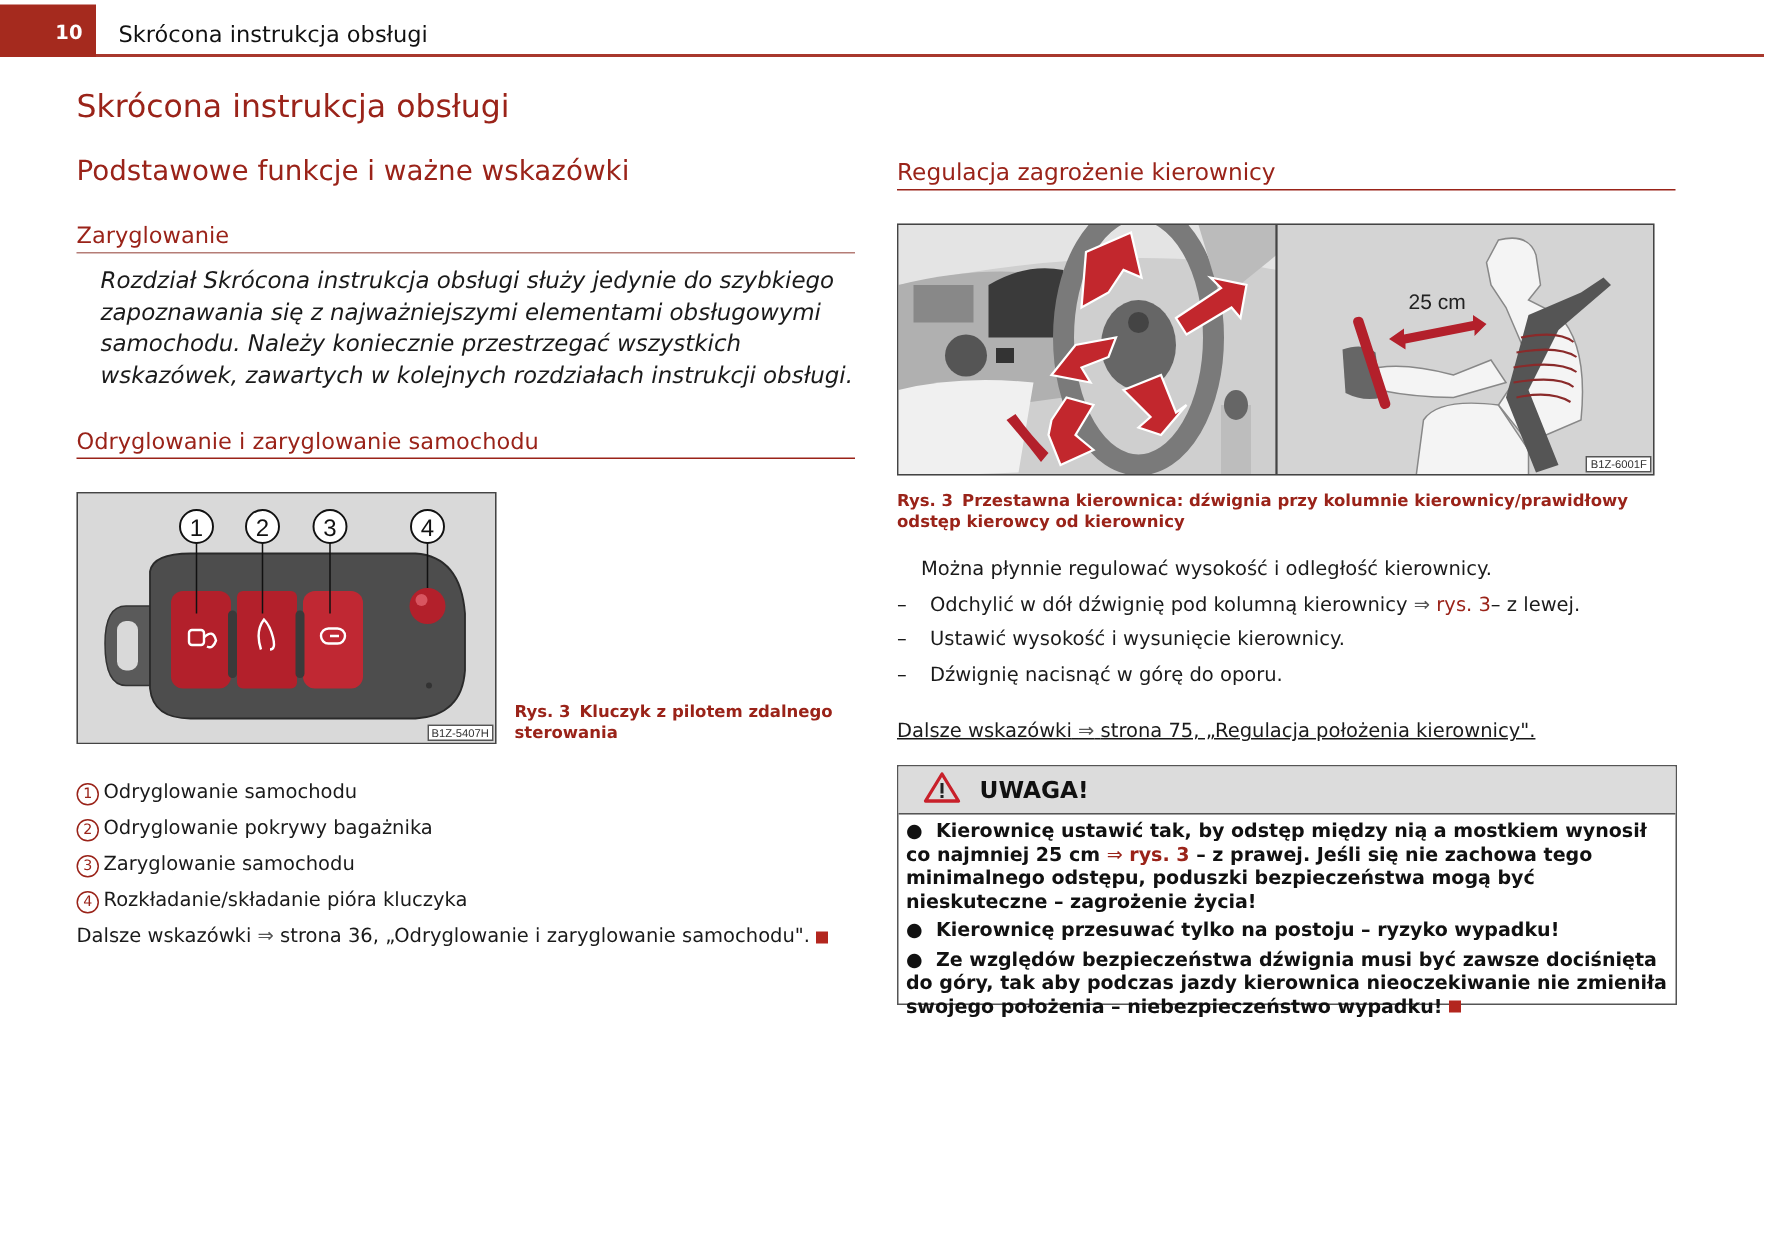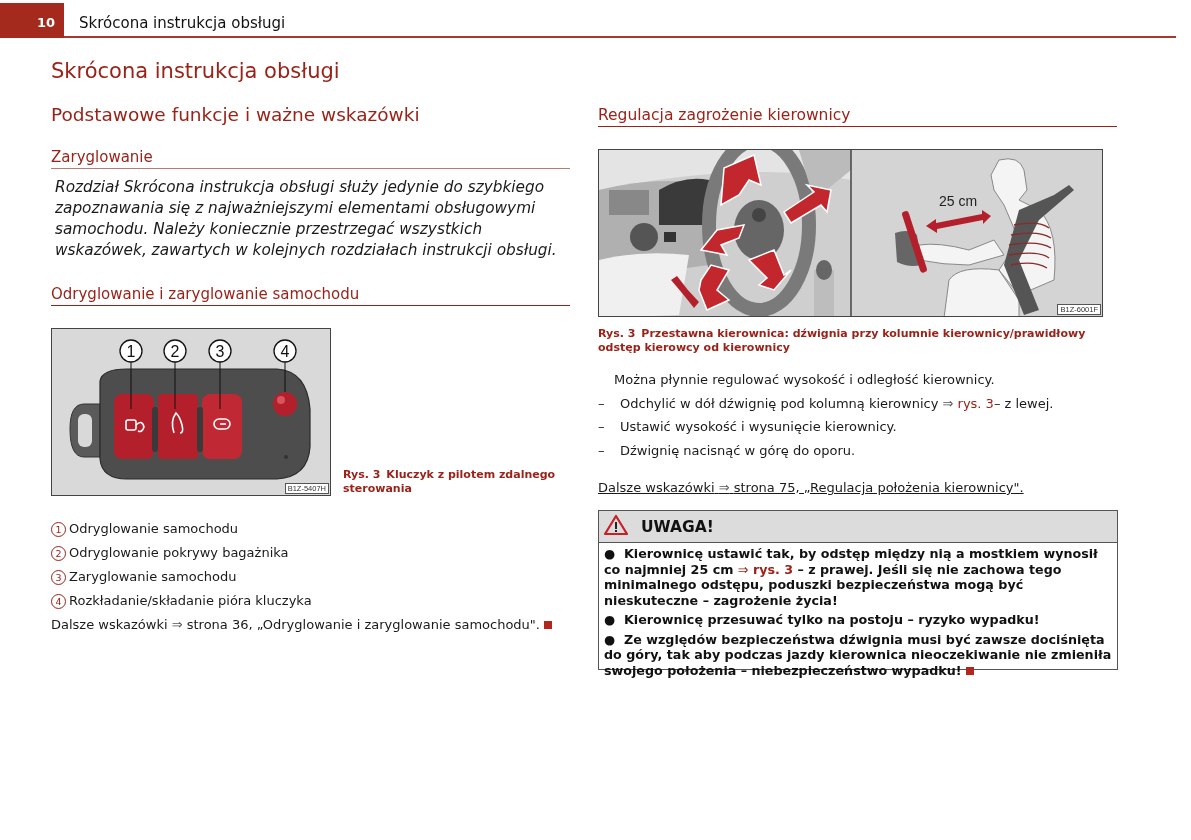--- a/index.html
+++ b/index.html
@@ -14,39 +14,39 @@
     .red { color: #9a2319; }
     .h1 { position: absolute; left: 51px; top: 59px; font-size: 21px; color: #9a2319; font-weight: normal; }
     .col { position: absolute; top: 0; }
     .col-left { left: 51px; width: 519px; }
     .col-right { left: 598px; width: 519px; }
 
     .h2 { position: absolute; font-size: 18.5px; color: #9a2319; white-space: nowrap; }
     .h3 { position: absolute; font-size: 15px; color: #9a2319; white-space: nowrap; width: 519px; border-bottom: 1.5px solid #b57d77; padding-bottom: 2px; }
     .h3.dark { border-bottom-color: #9a2319; }
 
-    .intro { position: absolute; top: 177px; left: 4px; width: 519px; font-style: italic; font-size: 15.3px; line-height: 21px; color: #1a1a1a; }
+    .intro { position: absolute; top: 177px; left: 16px; width: 519px; font-style: italic; font-size: 15.3px; line-height: 21px; color: #1a1a1a; }
 
     .figure { position: absolute; border: 1px solid #444; background: #dcdcdc; overflow: hidden; }
     .fig-code { position: absolute; right: 1px; bottom: 1px; background: #fff; border: 1px solid #555; font-size: 7.5px; padding: 0 2px; color: #333; font-family: "Liberation Sans", sans-serif; }
 
     .caption { position: absolute; font-size: 11px; color: #9a2319; line-height: 14px; font-weight: bold; }
     .caption .num { margin-right: 6px; }
 
     .body-text { position: absolute; font-size: 13px; line-height: 16px; color: #1a1a1a; white-space: nowrap; }
     .legend-item { display: flex; align-items: center; height: 24px; }
     .circ { display: inline-block; width: 15px; height: 15px; border: 1.2px solid #9a2319; border-radius: 50%; color: #9a2319; font-size: 9.5px; text-align: center; line-height: 13px; margin-right: 3px; }
     .sq { display: inline-block; width: 8px; height: 8px; background: #b3261e; margin-left: 4px; vertical-align: 0px; }
     .arrow { font-family: "DejaVu Sans", sans-serif; color: #555; }
 
     .steps .step { display: flex; height: 23.5px; align-items: center; }
     .steps .dash { width: 22px; }
 
     .warn { position: absolute; left: 598px; top: 510px; width: 520px; height: 160px; border: 1px solid #555; }
-    .warn-head { height: 32px; background: #dcdcdc; border-bottom: 1px solid #555; display: flex; align-items: center; padding-left: 4px; }
+    .warn-head { height: 32px; background: #dcdcdc; border-bottom: 1px solid #555; display: flex; align-items: center; padding-left: 16px; }
     .warn-title { font-weight: bold; font-size: 15.5px; margin-left: 12px; color: #111; }
     .warn-body { padding: 3px 5px 0 5px; font-size: 12.7px; line-height: 15.5px; font-weight: bold; color: #111; }
     .warn-body p { margin-bottom: 4px; }
     .bullet { display: inline-block; width: 20px; }
   </style>
 </head>
 <body>
 
 <div class="header">
   <div class="page-num">10</div>

